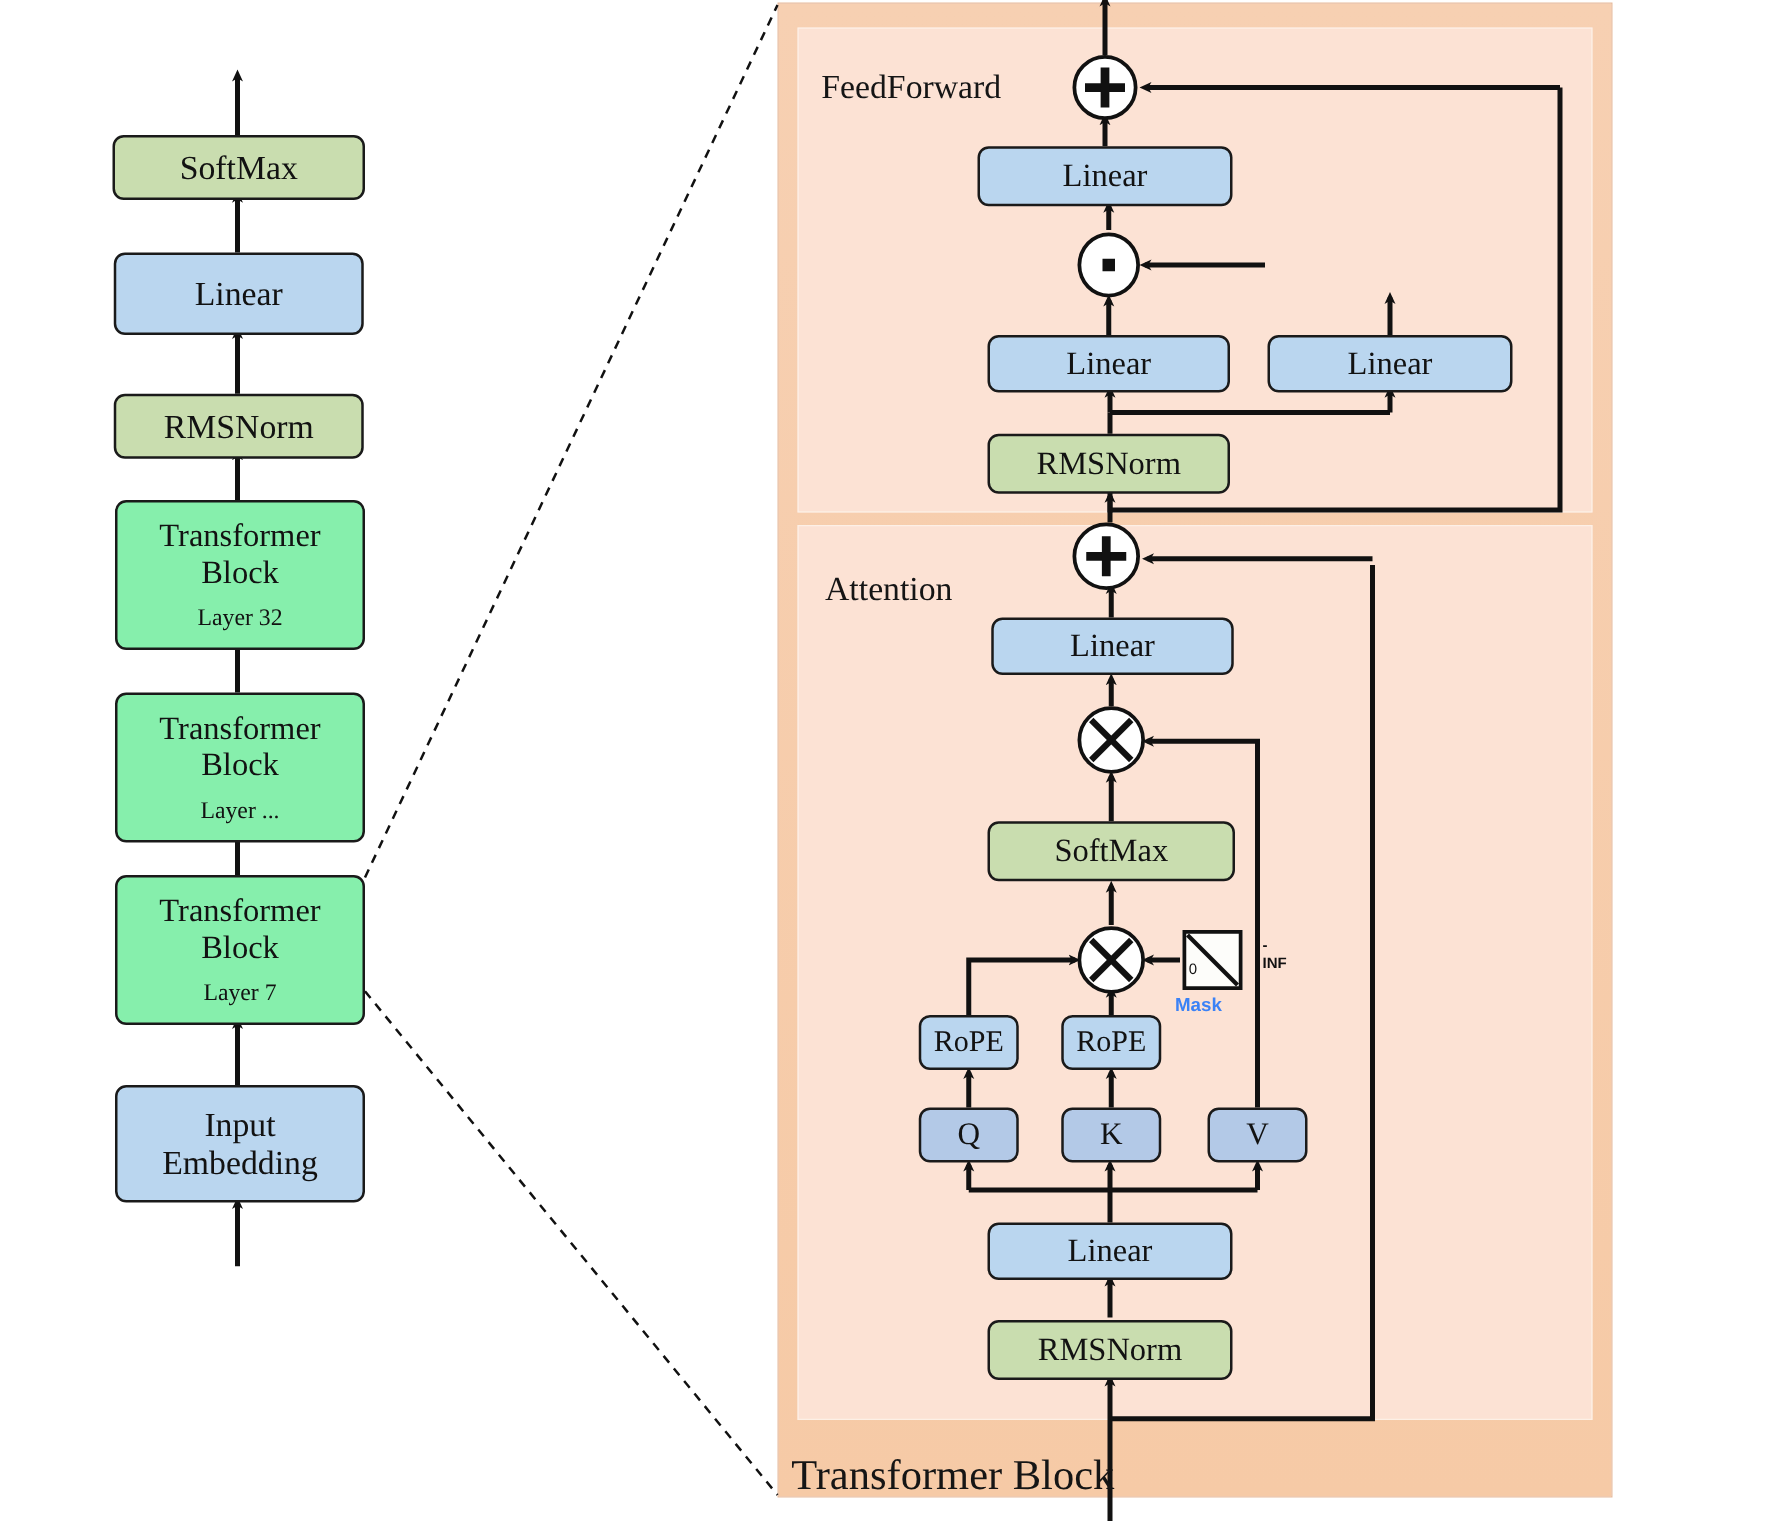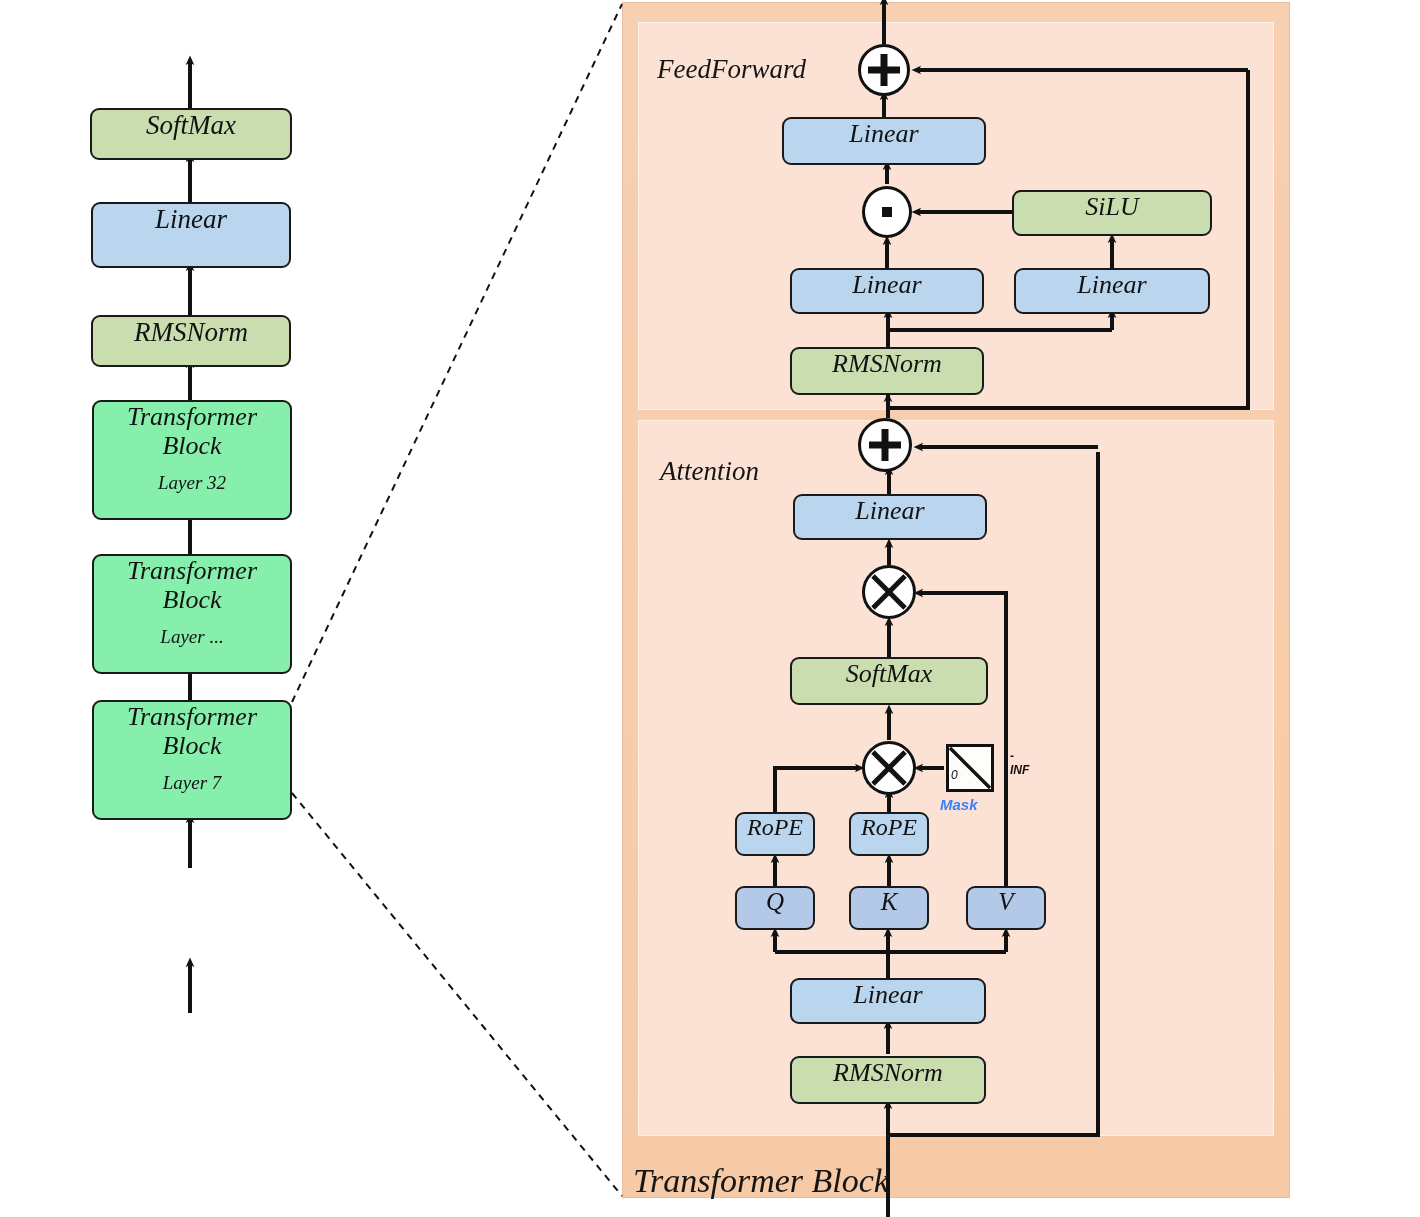--- a/index.html
+++ b/index.html
@@ -1,24 +1,24 @@
 <!DOCTYPE html>
 <html><head>
 <meta charset="utf-8">
 <style>
   html,body{margin:0;padding:0;background:#ffffff;}
   body{width:1420px;height:1217px;position:relative;overflow:hidden;
        font-family:"Liberation Serif","DejaVu Serif",serif;}
 
-  #root{position:absolute;left:0;top:0;width:1216px;height:1217px;font-style:italic;}
+  #root{position:absolute;left:0;top:0;width:1216px;height:1217px;}
 
   
   .node{position:absolute;box-sizing:border-box;border:2.6px solid #1a1a1a;
         border-radius:9px;display:flex;flex-direction:column;
-        align-items:center;
+        align-items:center;justify-content:center;
         color:#121212;line-height:1.12;text-align:center;z-index:5;}
   .node .sub{font-size:19px;margin-top:12px;}
   .blue{background:#bad6ef;}
   .green{background:#c9ddaf;}
   .peach{background:#86efac;}
   .qkv{background:#b3c9e7;}
 
   
   .panel-outer{position:absolute;box-sizing:border-box;
      background:linear-gradient(180deg,#f7d0b2 0%,#f6caa6 100%);
@@ -168,28 +168,29 @@
     <span>Block</span>
     <span class="sub">Layer ...</span>
   </div>
 
   <div class="node peach" style="left:92px;top:700px;width:200px;height:120px;font-size:26px;">
     <span>Transformer</span>
     <span>Block</span>
     <span class="sub">Layer 7</span>
   </div>
 
+  <div class="node blue" style="left:92px;top:868px;width:200px;height:94px;font-size:27px;">
+    <span>Input</span>
+    <span>Embedding</span>
+  </div>
 
   <div class="node blue" style="left:782px;top:117px;width:204px;height:48px;font-size:26px;">
     <span>Linear</span>
   </div>
 
-  <div class="node green" style="left:1012px;top:190px;width:200px;height:46px;font-size:26px;">
-    <span>SiLU</span>
-  </div>
 
   <div class="node blue" style="left:790px;top:268px;width:194px;height:46px;font-size:26px;">
     <span>Linear</span>
   </div>
 
   <div class="node blue" style="left:1014px;top:268px;width:196px;height:46px;font-size:26px;">
     <span>Linear</span>
   </div>
 
   <div class="node green" style="left:790px;top:347px;width:194px;height:48px;font-size:26px;">

